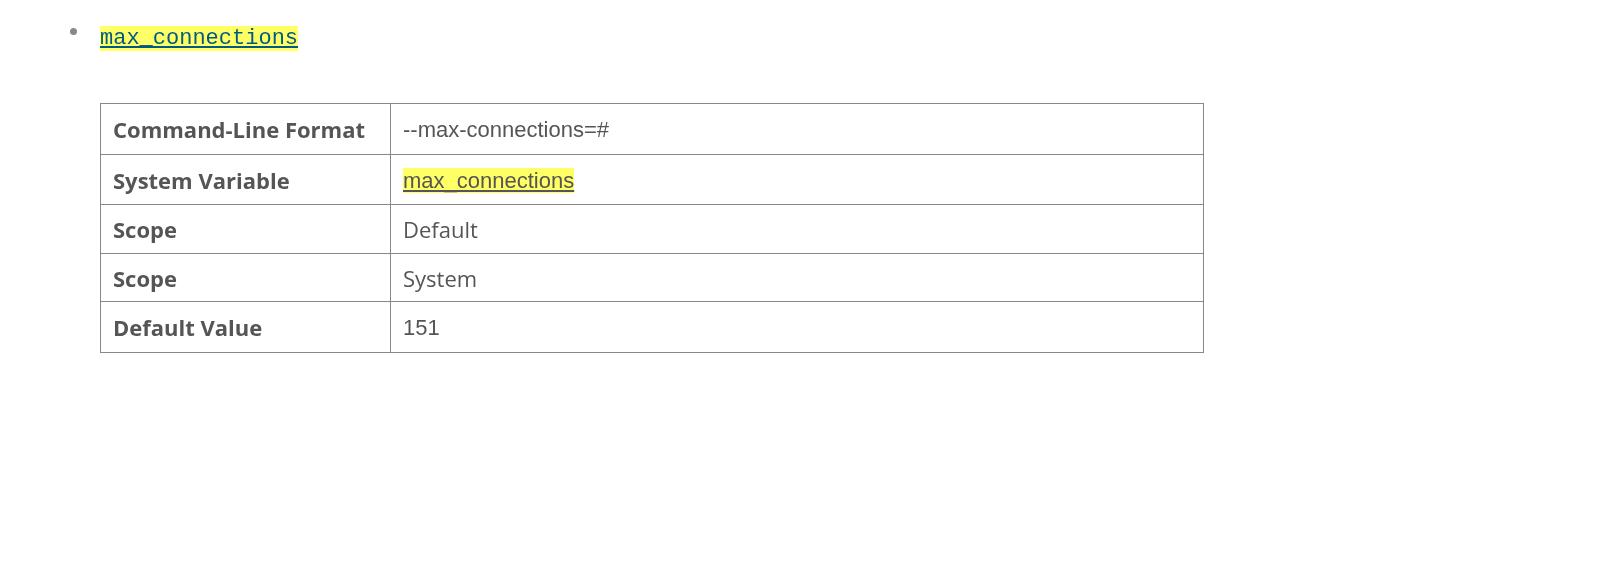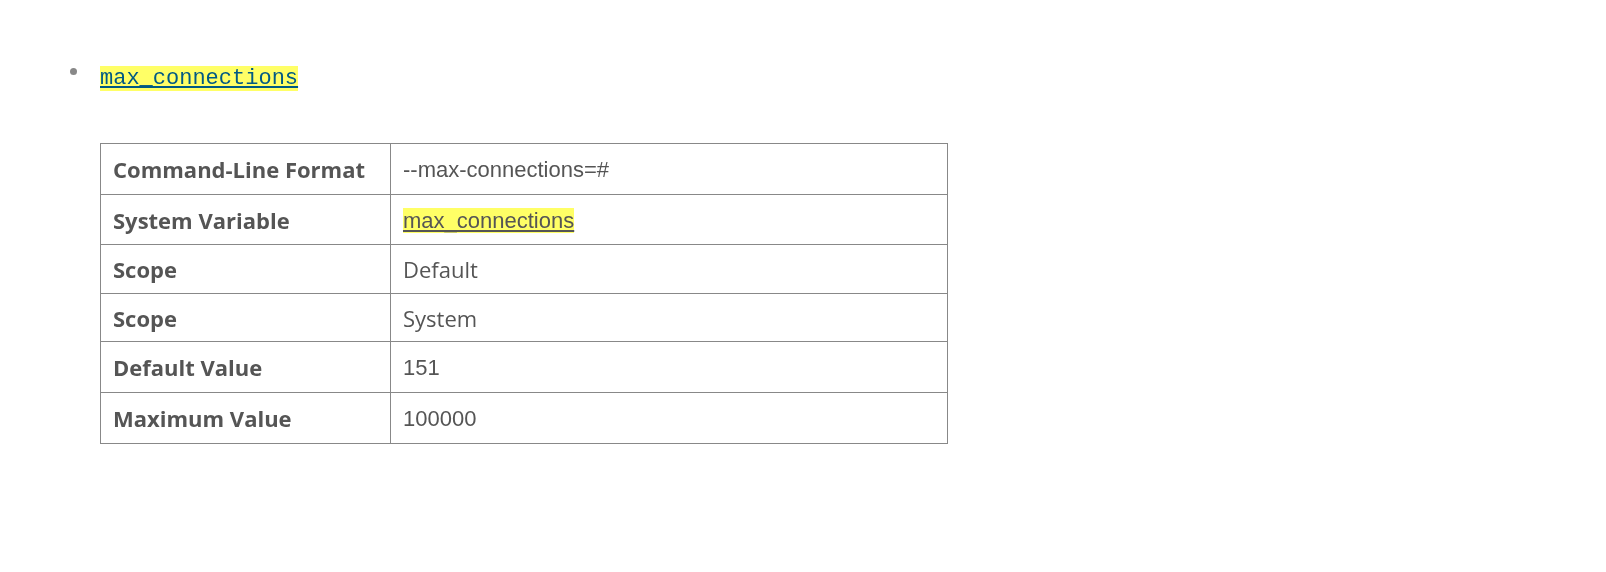--- a/index.html
+++ b/index.html
@@ -14,21 +14,20 @@
       color: #555555;
       font-size: 22px;
     }
     ul.var-list {
       list-style: none;
       padding-left: 30px;
     }
     ul.var-list > li {
       position: relative;
       padding-left: 30px;
-      margin-top: 40px;
     }
     ul.var-list > li::before {
       content: "";
       position: absolute;
       left: 0;
       top: 8px;
       width: 7px;
       height: 7px;
       background: #888;
       border-radius: 50%;
@@ -37,21 +36,21 @@
       font-family: "Menlo", "Courier New", Courier, monospace;
       font-size: 22px;
       color: #015a84;
       text-decoration: underline;
       background: #ffff66;
       cursor: pointer;
     }
     .var-table {
       border-collapse: collapse;
       margin-top: 52px;
-      width: 848px;
+      width: 1104px;
       table-layout: fixed;
     }
     .var-table col.label-col { width: 290px; }
     .var-table col.value-col { width: auto; }
     .var-table th,
     .var-table td {
       border: 1px solid #888888;
       padding: 10px 12px 9px 12px;
       text-align: left;
       vertical-align: middle;
@@ -103,20 +102,16 @@
           <td><span>Default</span></td>
         </tr>
         <tr>
           <th>Scope</th>
           <td><span>System</span></td>
         </tr>
         <tr>
           <th>Default Value</th>
           <td><span class="code">151</span></td>
         </tr>
-        <tr>
-          <th>Maximum Value</th>
-          <td><span class="code">100000</span></td>
-        </tr>
       </tbody>
     </table>
   </li>
 </ul>
 
 </body></html>

